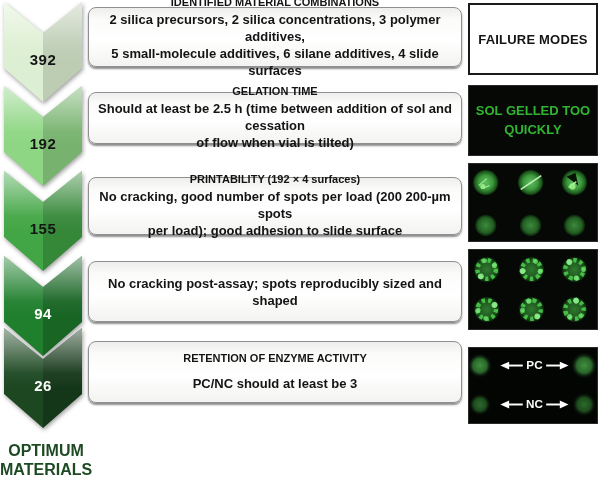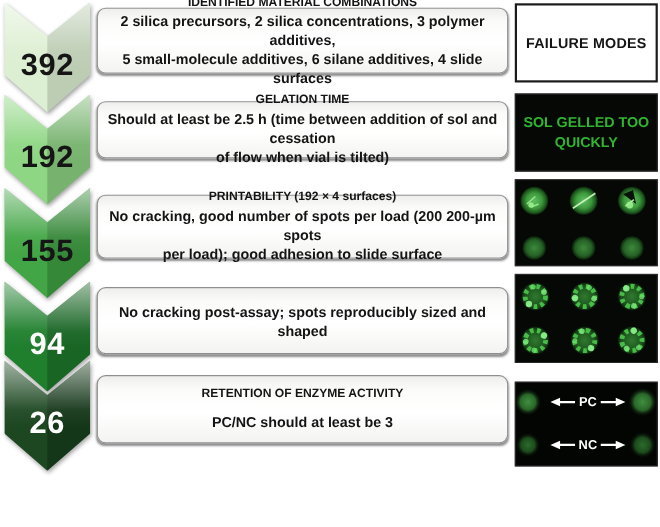--- a/index.html
+++ b/index.html
@@ -5,21 +5,21 @@
   html,body { margin:0; padding:0; background:#fff; }
   .canvas {
     position:relative; width:600px; height:479px; background:#ffffff;
     font-family:"Liberation Sans", sans-serif; overflow:hidden;
   }
   
   .chev { position:absolute; left:4px; width:78px; height:100px; }
   .chev svg { display:block; filter:drop-shadow(1.5px 2px 2px rgba(0,0,0,.38)); }
   .count {
     position:absolute; left:0; width:100%; top:57%; transform:translateY(-50%);
-    text-align:center; font-weight:bold; font-size:28px; letter-spacing:.5px;
+    text-align:center; font-weight:bold; font-size:15px; letter-spacing:.5px;
   }
   .count.dark { color:#151515; }
   .count.light { color:#ffffff; }
   
   .critbox {
     position:absolute; left:88px; width:374px; box-sizing:border-box;
     border:1px solid #8f8f8f; border-radius:8px;
     background:linear-gradient(180deg,#eeeeec 0%,#fbfbfa 20%,#ffffff 55%,#f3f3f1 100%);
     box-shadow:0 2px 2px rgba(0,0,0,.45);
     display:flex; flex-direction:column; align-items:center; justify-content:center;
@@ -124,20 +124,22 @@
   </div>
   <div class="chev" style="top:328px">
     <svg viewBox="0 0 78 100" width="78" height="100">
       <polygon points="0,0 39,31 78,0 78,66 39,100 0,66" fill="#1c4721"></polygon>
       <polygon points="39,31 78,0 78,66 39,100" fill="#000000" opacity="0.22"></polygon>
       <polygon points="0,0 39,31 78,0 78,66 39,100 0,66" fill="url(#shine)"></polygon>
     </svg>
     <div class="count light">26</div>
   </div>
 
+  <div class="footer">OPTIMUM
+MATERIALS</div>
 
   <div class="critbox" style="top:7px;height:60px">
     <div class="crit-title">IDENTIFIED MATERIAL COMBINATIONS</div>
     <div class="crit-body">2 silica precursors, 2 silica concentrations, 3 polymer additives,
 5 small-molecule additives, 6 silane additives, 4 slide surfaces</div>
   </div>
   <div class="critbox" style="top:92px;height:52px">
     <div class="crit-title">GELATION TIME</div>
     <div class="crit-body">Should at least be 2.5 h (time between addition of sol and cessation
 of flow when vial is tilted)</div>

